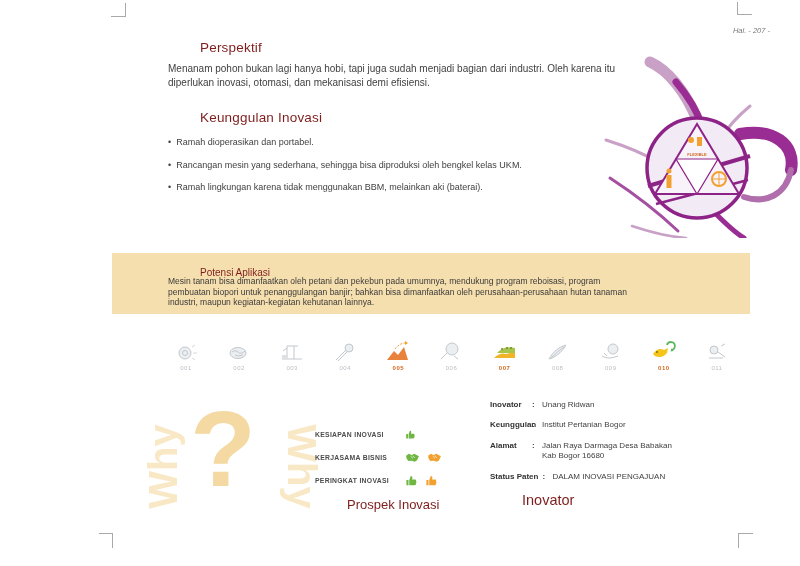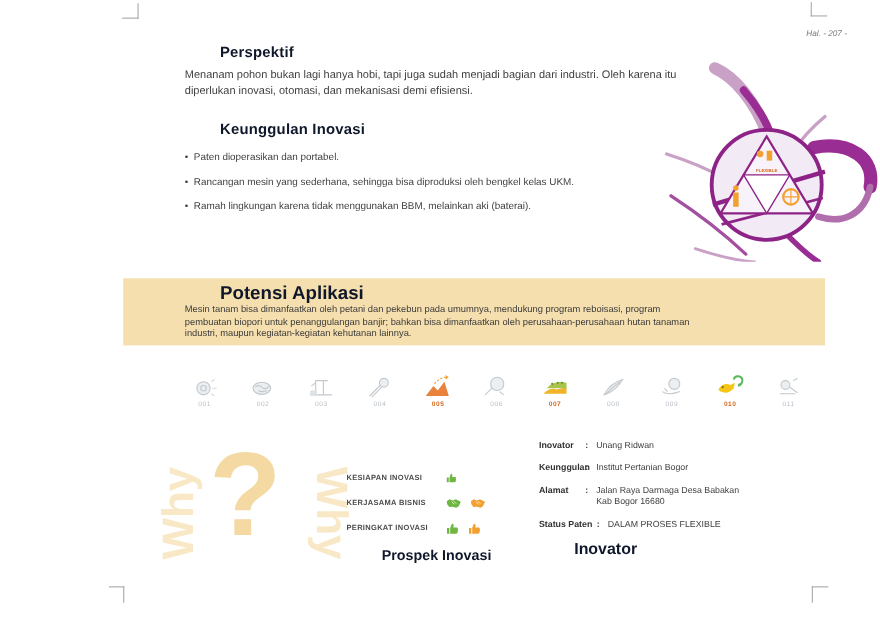--- a/index.html
+++ b/index.html
@@ -9,31 +9,31 @@
 
   
   .crop{position:absolute;border:0 solid #a9a9a9;}
   .crop-tl{left:111px;top:3px;width:14px;height:13px;border-right-width:1px;border-bottom-width:1px;}
   .crop-tr{left:737px;top:2px;width:14px;height:12px;border-left-width:1px;border-bottom-width:1px;}
   .crop-bl{left:99px;top:533px;width:13px;height:14px;border-top-width:1px;border-right-width:1px;}
   .crop-br{left:738px;top:533px;width:14px;height:14px;border-top-width:1px;border-left-width:1px;}
 
   .hal{left:655px;top:26px;width:115px;text-align:right;font-size:7.5px;font-style:italic;color:#7a7a7a;}
 
-  .h-orange{color:#0f172a;font-weight:bold;padding-left:32px;}
+  .h-orange{color:#7f1d1d;font-weight:normal;padding-left:32px;}
   .sec-title{font-size:13.5px;letter-spacing:.2px;}
   .persp-title{left:168px;top:40px;}
   .persp-body{left:168px;top:62px;width:484px;font-size:10px;line-height:1.4;}
   .keung-title{left:168px;top:110px;}
   .bullets{left:168px;top:136px;width:500px;list-style:none;margin:0;padding:0;font-size:9px;}
   .bullets li{margin-bottom:10.5px;line-height:12px;}
   .bullets .dot{margin-right:5px;}
 
   .band{left:112px;top:253px;width:638px;height:61px;background:#F6DFAE;}
-  .band-title{left:56px;top:4px;font-size:17px;}
+  .band-title{left:56px;top:14px;font-size:10px;}
   .band-body{left:56px;top:23px;width:462px;font-size:8.5px;line-height:1.25;color:#3a3a3a;margin:0;}
 
   .strip{left:163px;top:340px;width:577px;display:flex;justify-content:space-between;}
   .strip-item{width:46px;text-align:center;}
   .strip-item svg{display:block;margin:0 auto;}
   .strip-num{display:block;font-size:6px;letter-spacing:.5px;color:#b9bec5;margin-top:1px;}
   .strip-item.active .strip-num{color:#d2691e;font-weight:bold;}
 
   
   .why{left:138px;top:410px;width:190px;height:108px;}
@@ -98,21 +98,21 @@
     <circle cx="121" cy="131" r="7" fill="none" stroke="#F2A130" stroke-width="2"></circle>
     <path d="M114 131 h14 M121 124 v14" stroke="#F2A130" stroke-width="1" fill="none"></path>
     <text x="99" y="108" font-size="4" fill="#D2691E" text-anchor="middle" font-weight="bold">FLEXIBLE</text>
   </svg>
 
   <div class="abs persp-title h-orange sec-title">Perspektif</div>
   <p class="abs persp-body" style="margin:0">Menanam pohon bukan lagi hanya hobi, tapi juga sudah menjadi bagian dari industri. Oleh karena itu diperlukan inovasi, otomasi, dan mekanisasi demi efisiensi.</p>
 
   <div class="abs keung-title h-orange sec-title">Keunggulan Inovasi</div>
   <ul class="abs bullets">
-    <li><span class="dot">•</span><span>Paten dioperasikan dan portabel.</span></li>
+    <li><span class="dot">•</span><span>Ramah dioperasikan dan portabel.</span></li>
     <li><span class="dot">•</span><span>Rancangan mesin yang sederhana, sehingga bisa diproduksi oleh bengkel kelas UKM.</span></li>
     <li><span class="dot">•</span><span>Ramah lingkungan karena tidak menggunakan BBM, melainkan aki (baterai).</span></li>
   </ul>
 
   <div class="abs band">
     <div class="abs band-title h-orange">Potensi Aplikasi</div>
     <p class="abs band-body">Mesin tanam bisa dimanfaatkan oleh petani dan pekebun pada umumnya, mendukung program reboisasi, program pembuatan biopori untuk penanggulangan banjir; bahkan bisa dimanfaatkan oleh perusahaan-perusahaan hutan tanaman industri, maupun kegiatan-kegiatan kehutanan lainnya.</p>
   </div>
 
   <div class="abs strip">
@@ -257,18 +257,18 @@
     </div>
     <div class="inv-row">
       <span class="inv-label">Alamat</span>
       <span class="inv-colon">:</span>
       <span class="inv-value">Jalan Raya Darmaga Desa Babakan
 Kab Bogor 16680</span>
     </div>
     <div class="inv-row status">
       <span class="inv-label">Status Paten</span>
       <span class="inv-colon">:</span>
-      <span class="inv-value">DALAM PROSES FLEXIBLE</span>
+      <span class="inv-value">DALAM INOVASI PENGAJUAN</span>
     </div>
     <div class="inv-title h-orange">Inovator</div>
   </div>
 
 </div>
 
 </body></html>

